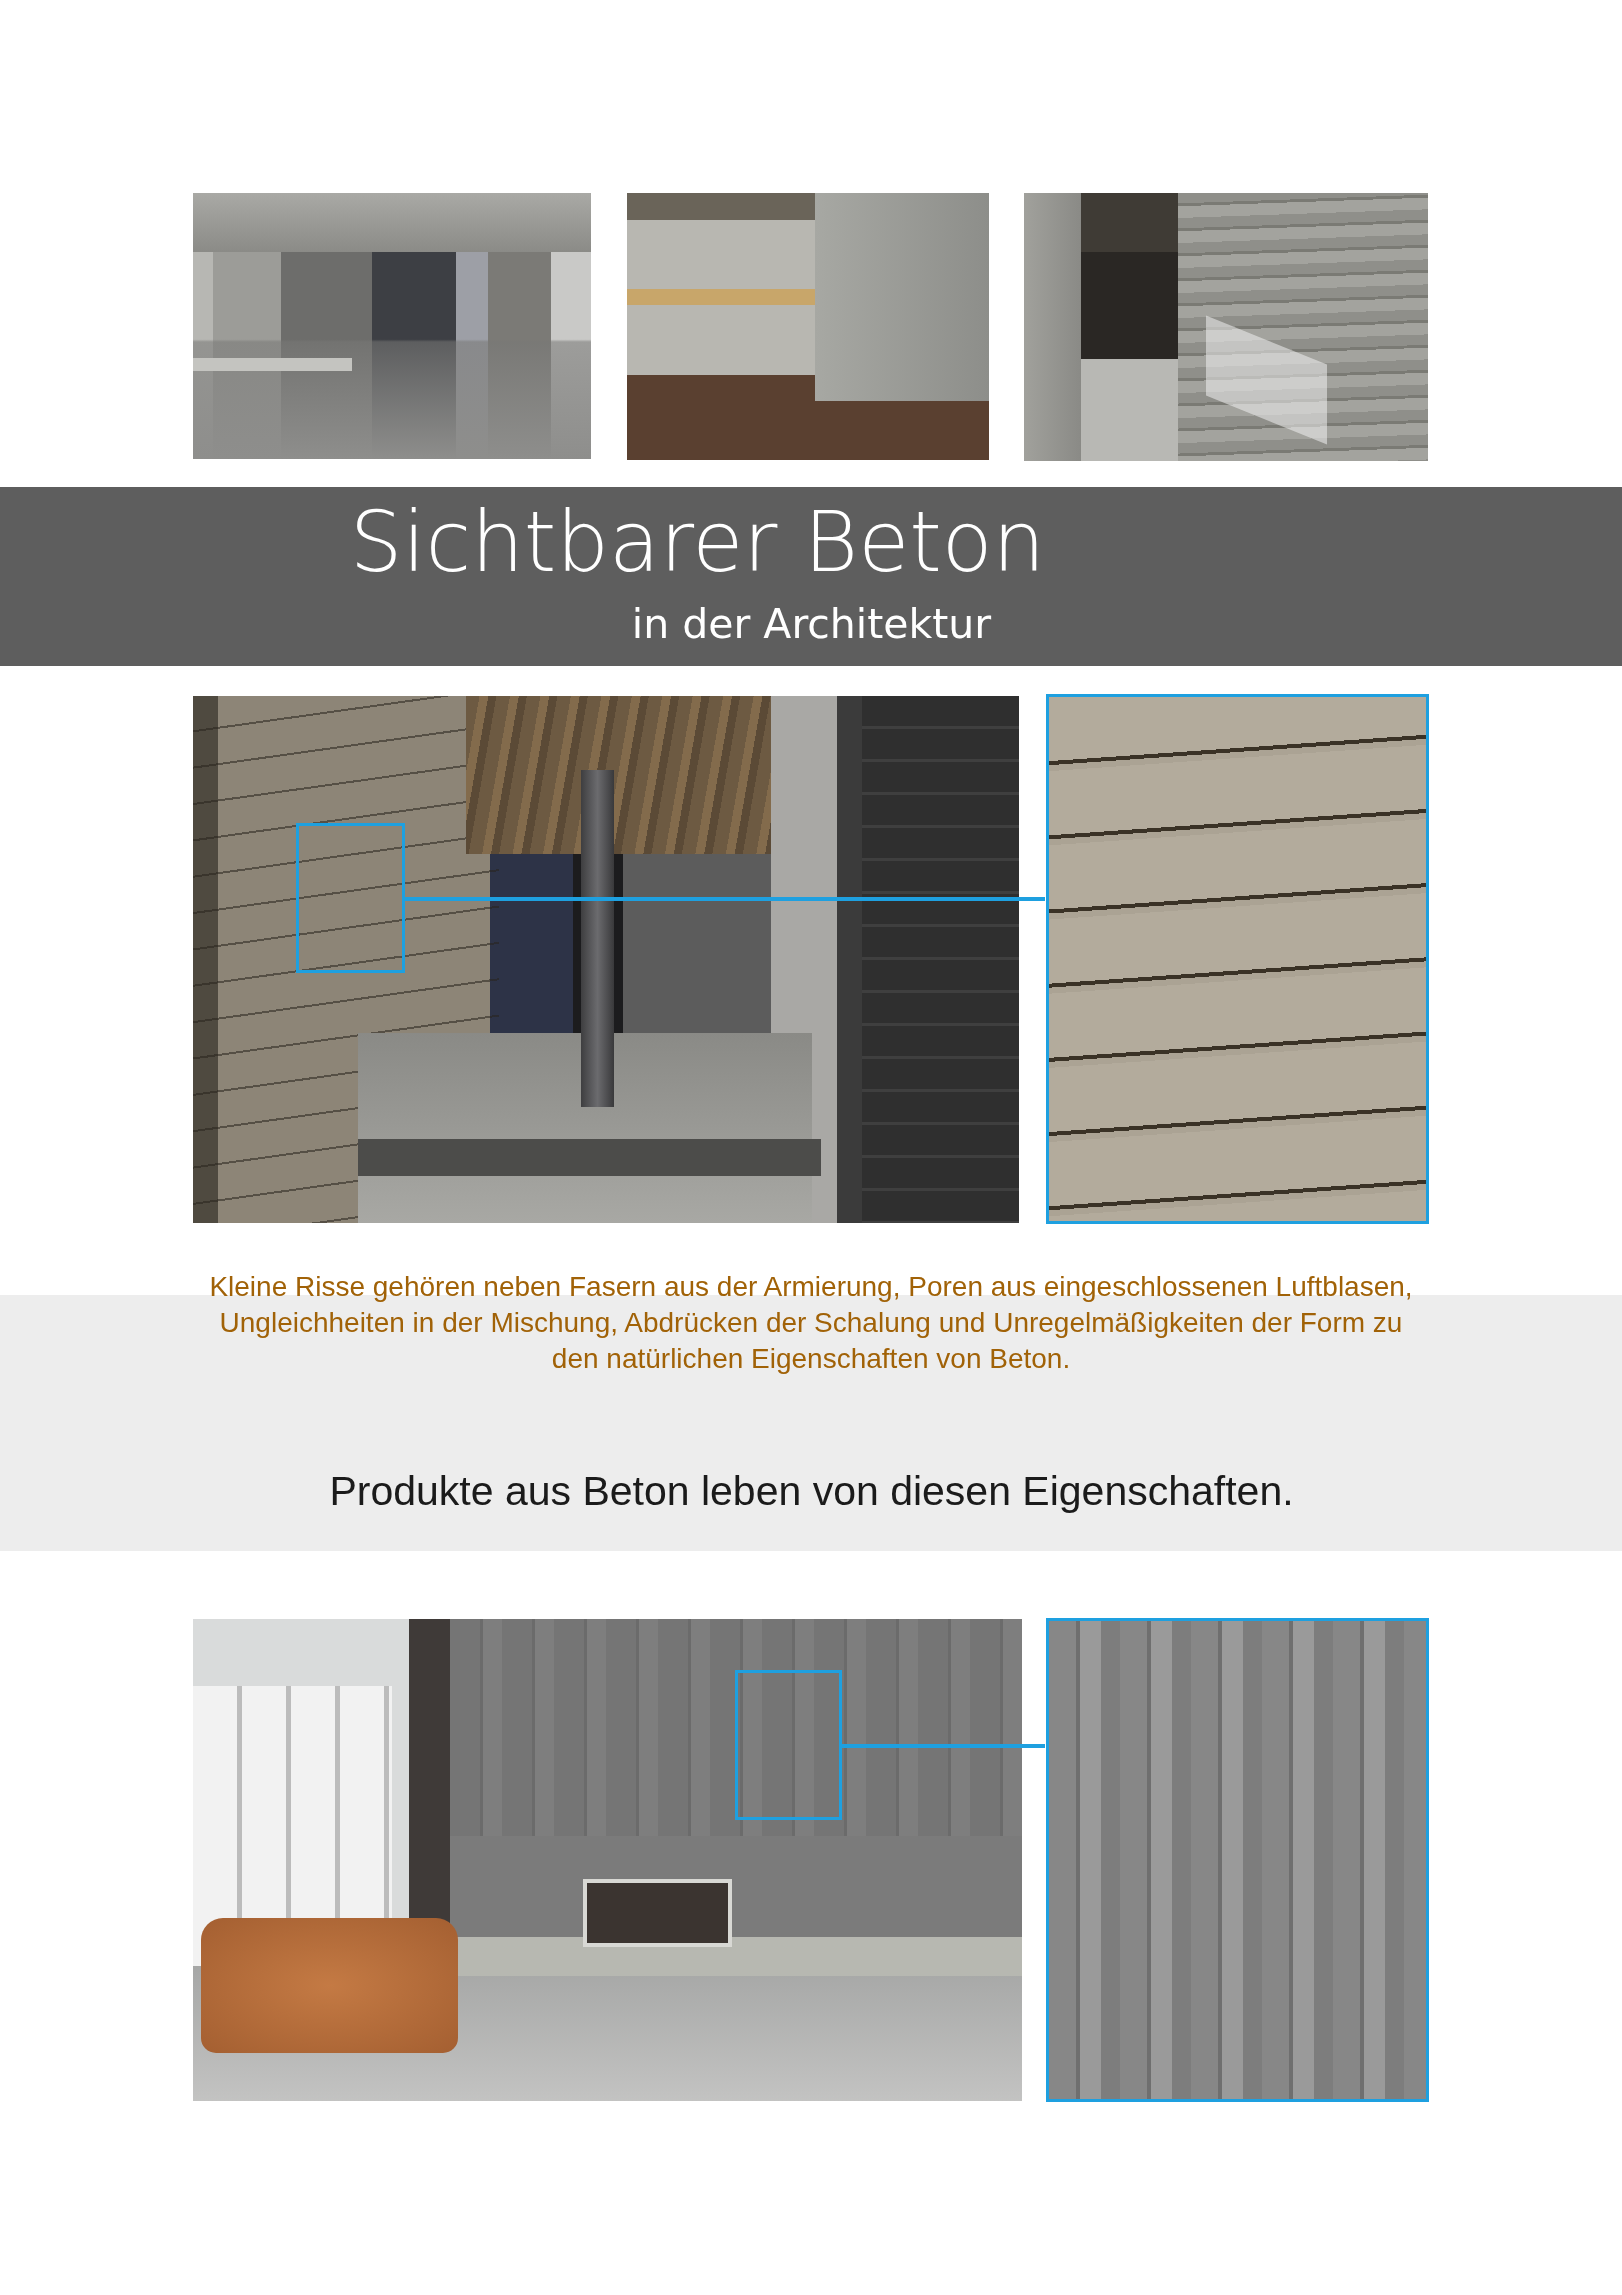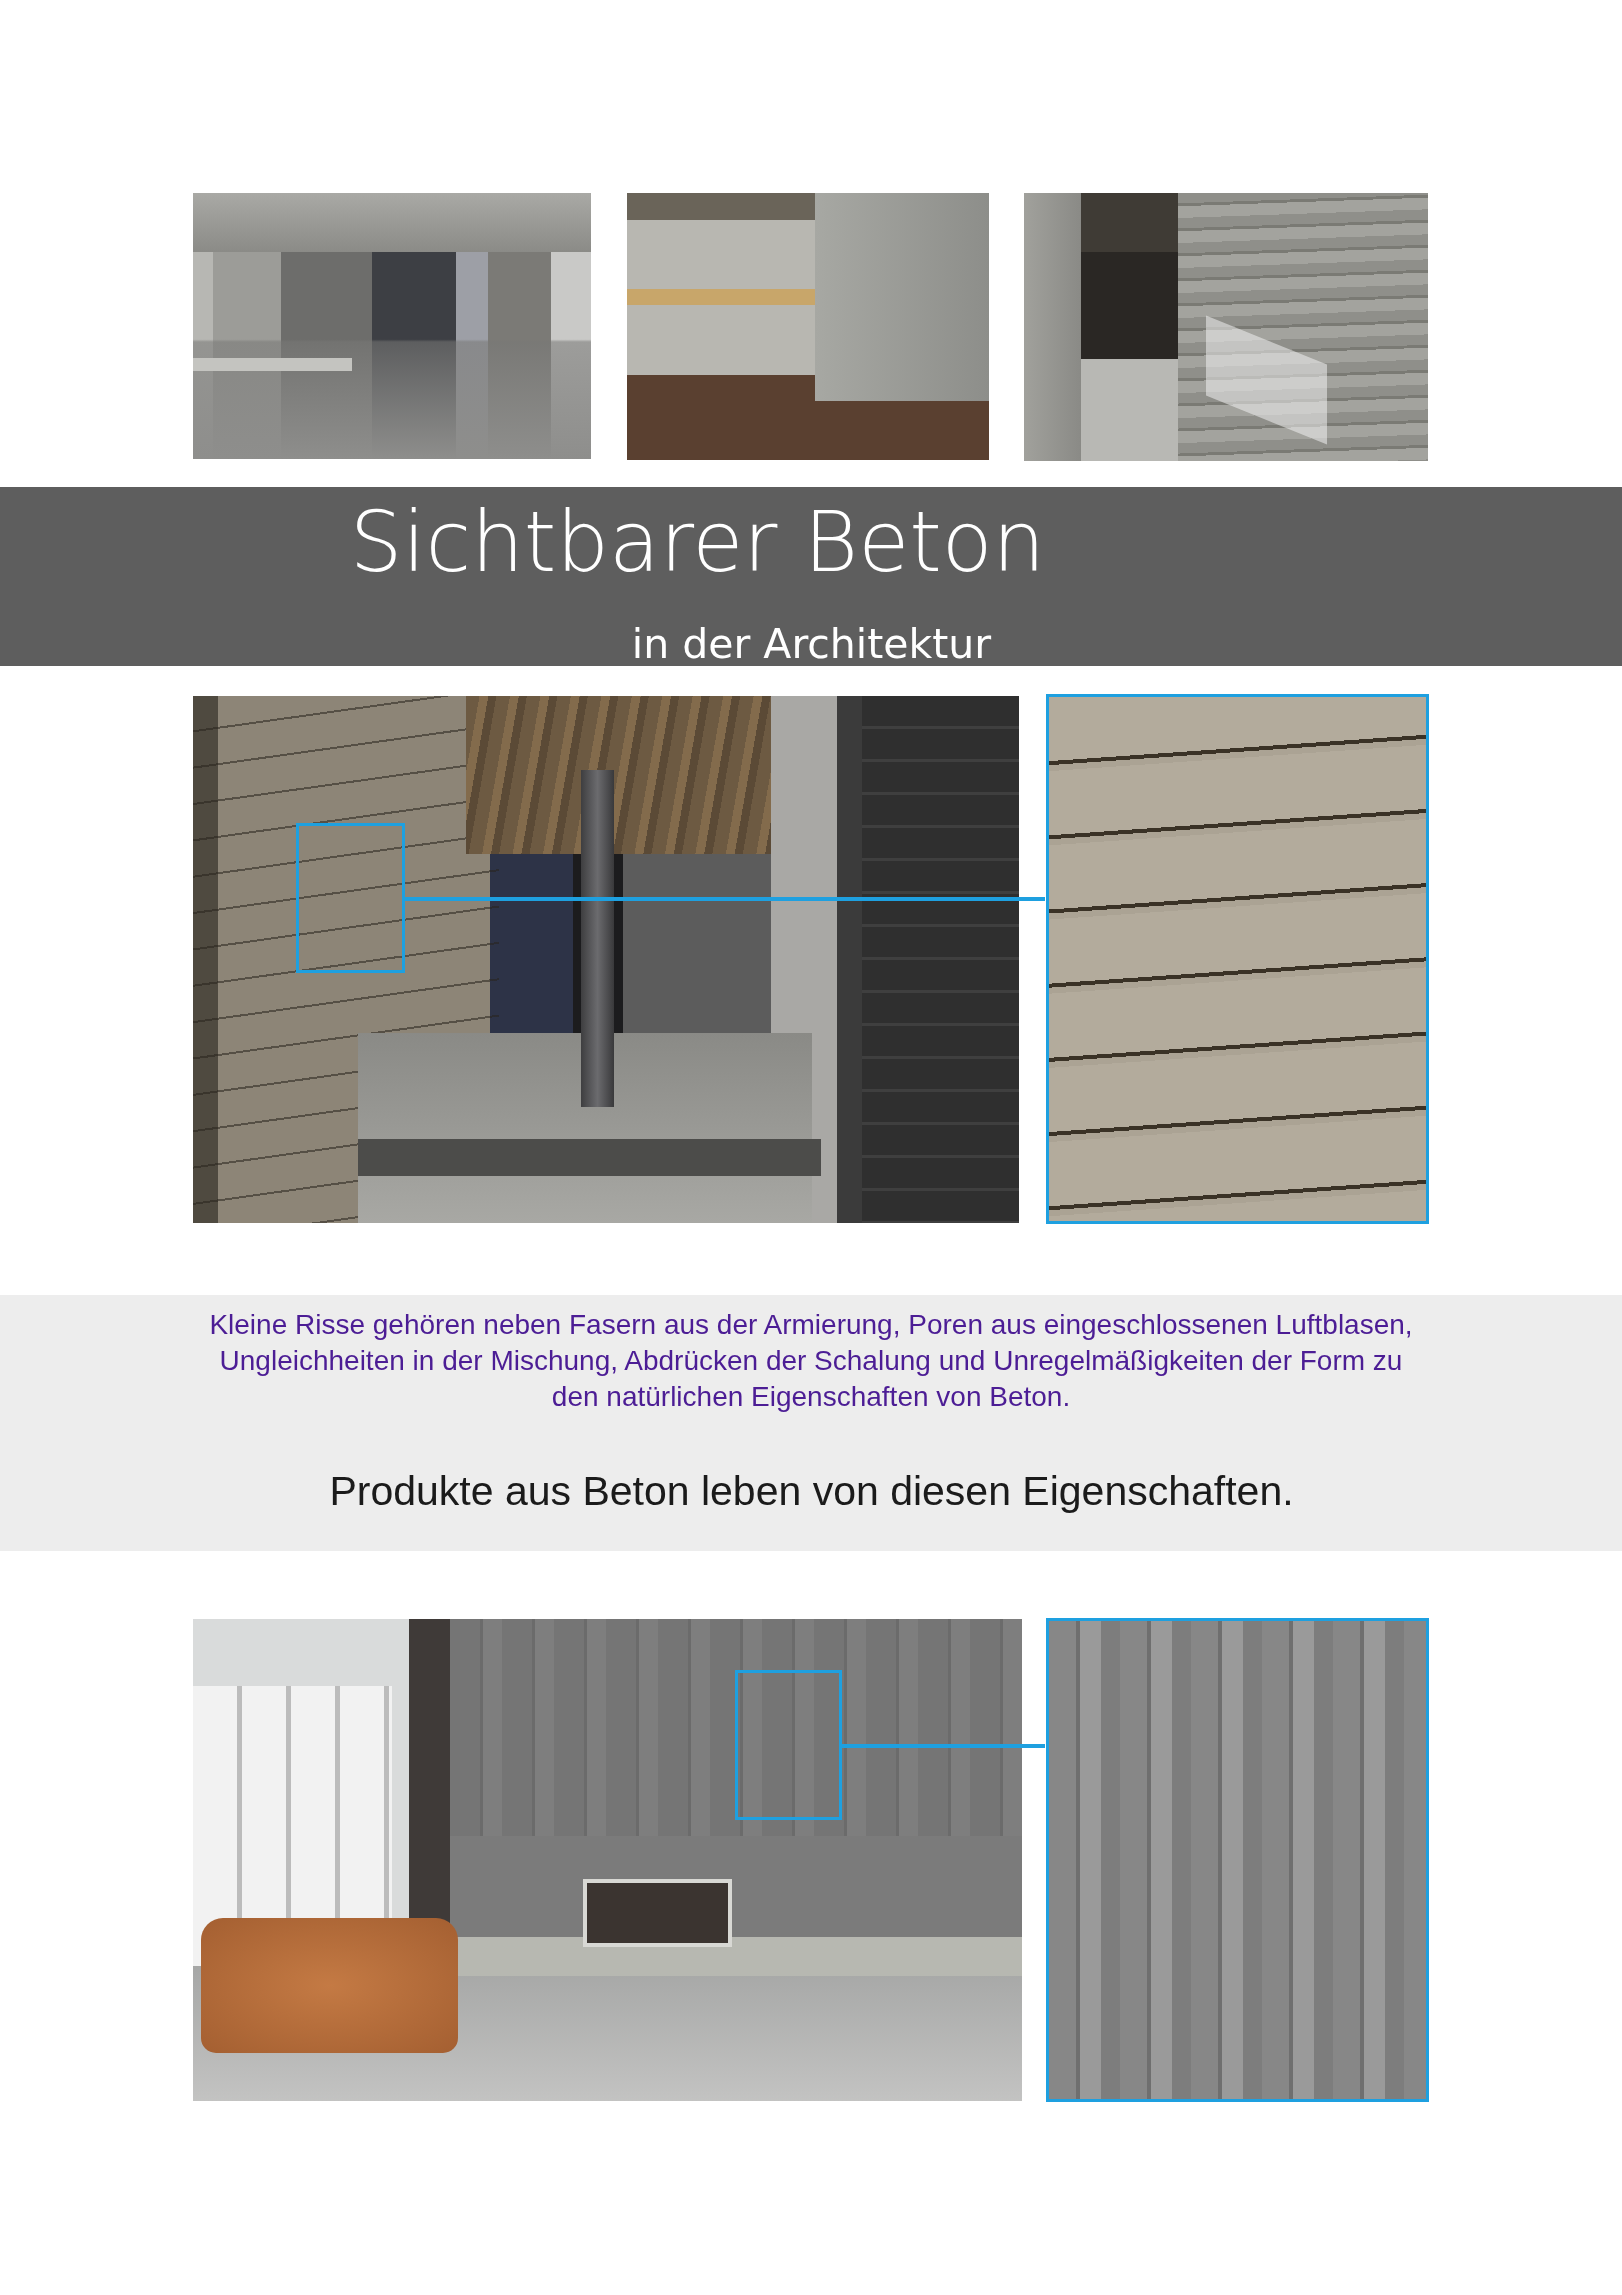--- a/index.html
+++ b/index.html
@@ -78,26 +78,26 @@
 
   
   .hl { border: 3.7px solid var(--accent); background: transparent; }
   .zoompanel { border: 3.7px solid var(--accent); }
   .connector { background: var(--accent); height: 3.7px; }
 
   
   .banner { left:0; top:487px; width:1623px; height:179px; background: var(--banner-bg); }
   .banner-title { left:0; top:495px; width:1395px; text-align:center; color:#ffffff;
       font-size: 83px; line-height: 96px; font-family: "DejaVu Sans", sans-serif; font-weight: 300; letter-spacing: 0px; }
-  .banner-sub { left:0; top:618px; width:1623px; text-align:center; color:#ffffff;
+  .banner-sub { left:0; top:598px; width:1623px; text-align:center; color:#ffffff;
       font-size: 41px; line-height: 52px; font-family: "DejaVu Sans", sans-serif; }
 
   
   .textbox { left:0; top:1295px; width:1623px; height:256px; background: var(--text-bg); }
-  .para { left:200px; top:1307px; width:1222px; text-align:center; color:#4c1d95;
+  .para { left:200px; top:1269px; width:1222px; text-align:center; color:#a16207;
       font-size: 28px; line-height: 36px; font-family: "Liberation Sans", sans-serif; }
   .claim { left:0; top:1465px; width:1623px; text-align:center; color:#1b1b1b;
       font-size: 41px; line-height: 52px; font-family: Liberation Sans, sans-serif; }
 </style>
 </head>
 <body>
 
 <div id="root">
 
   <div class="abs photo p1" style="left:193px;top:193px;width:398px;height:266px;" title="Concrete interior with dark cabinet block and desk">

